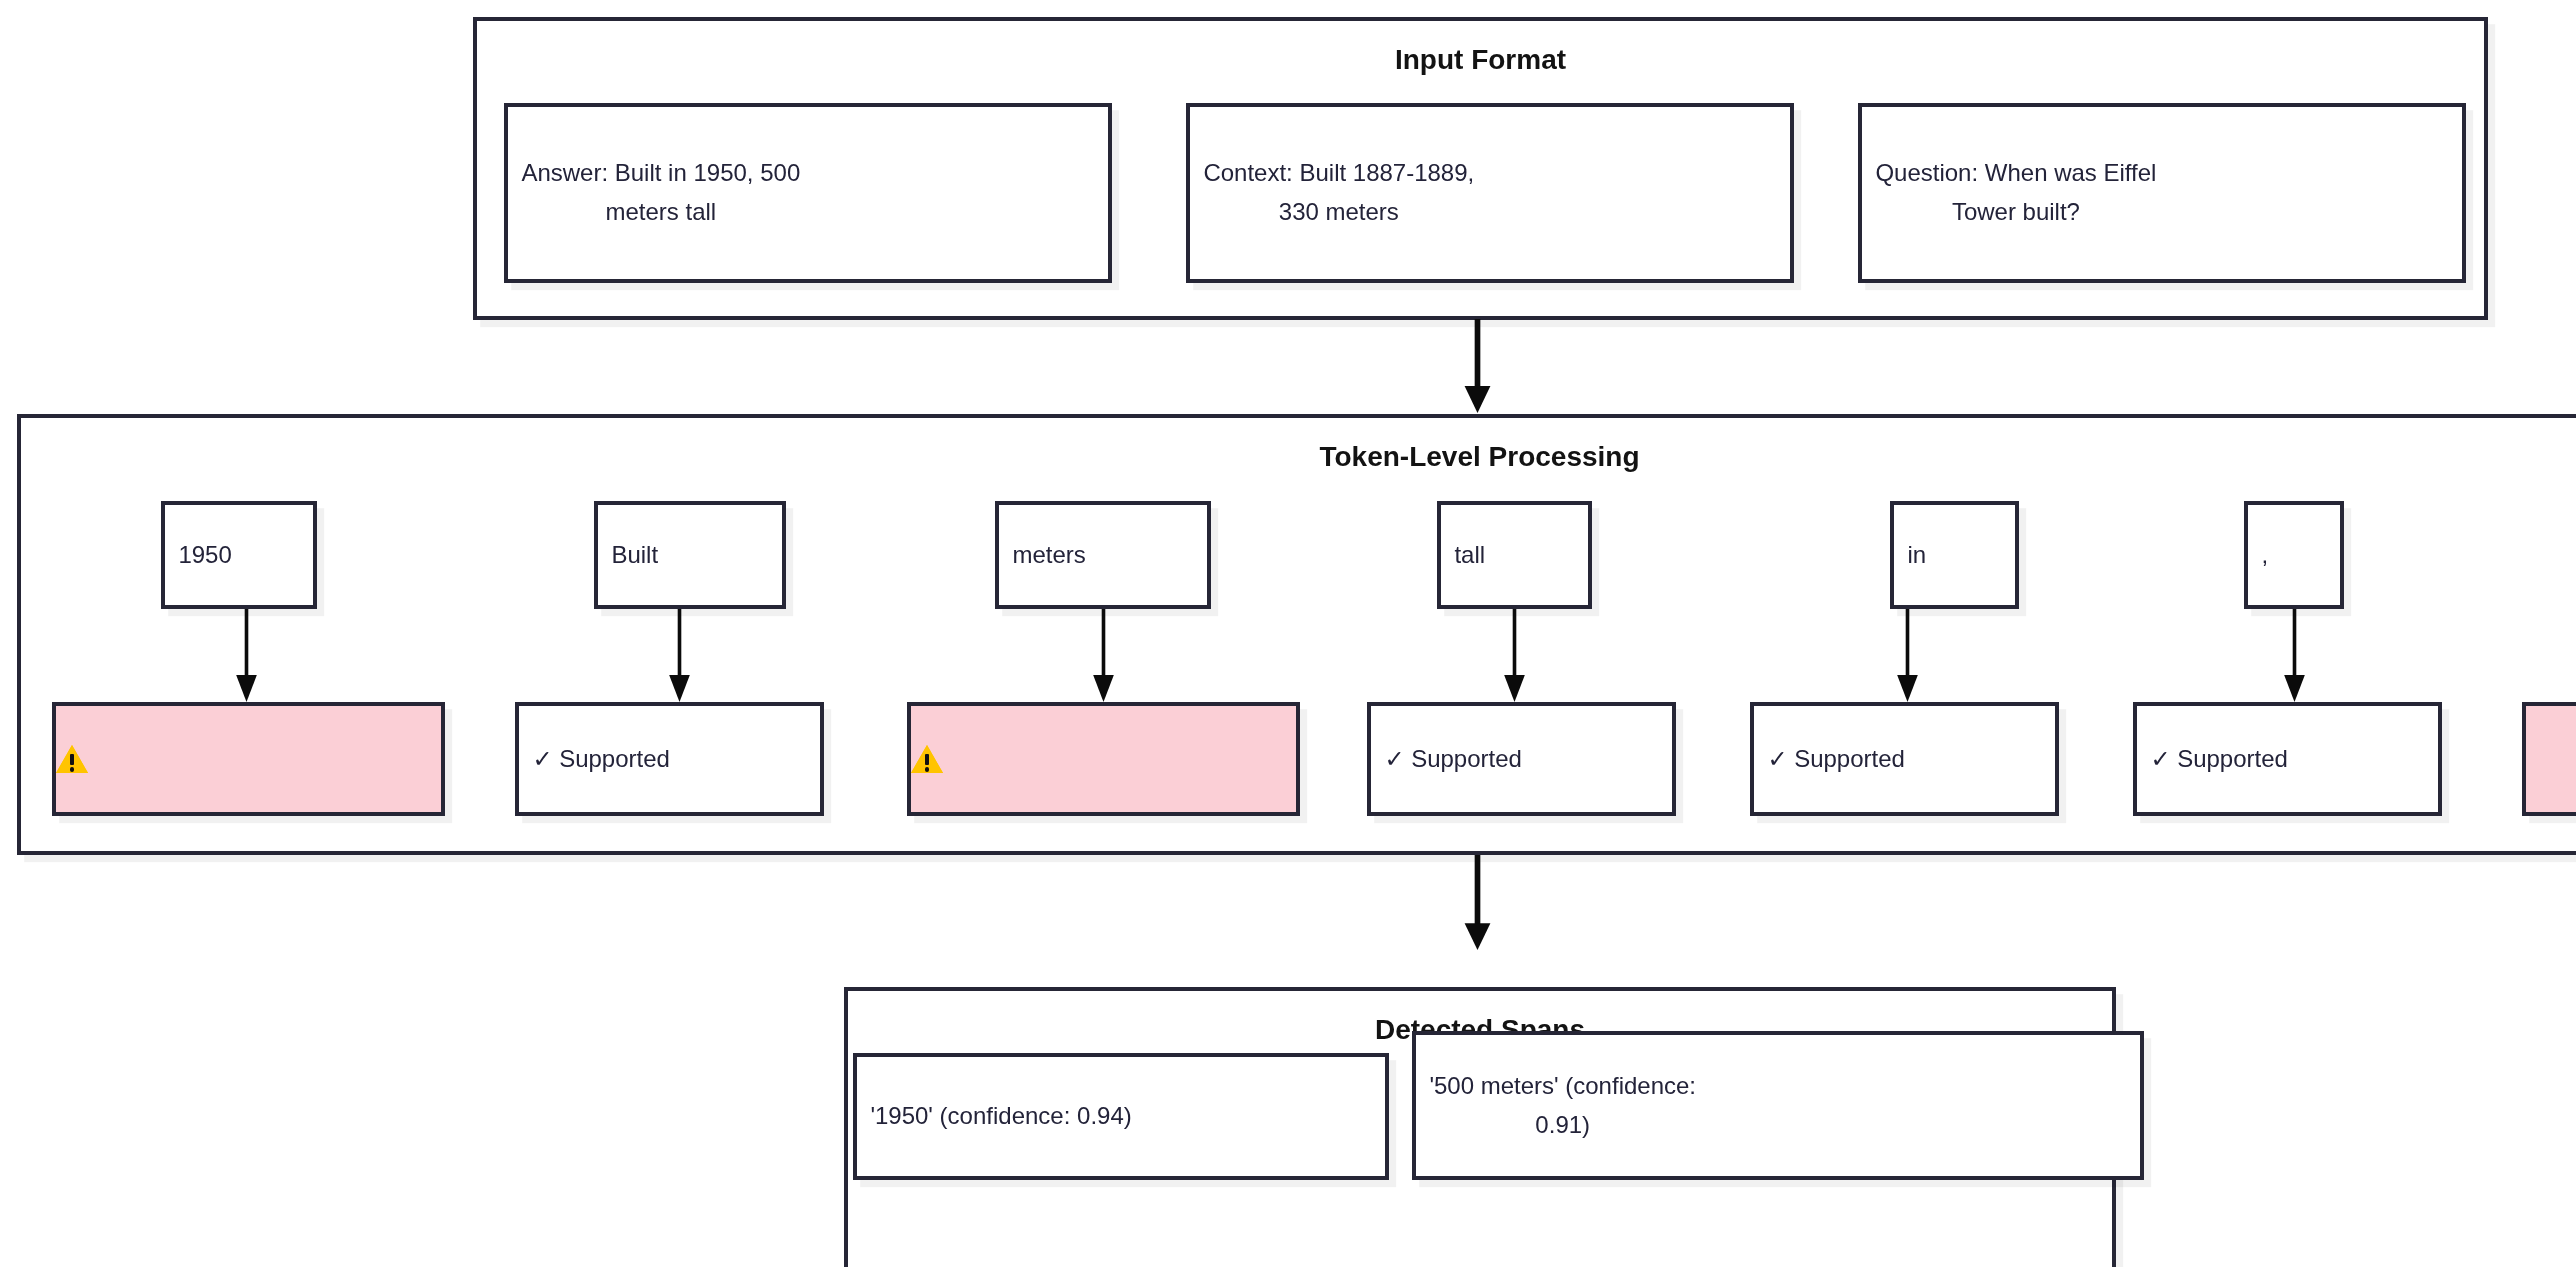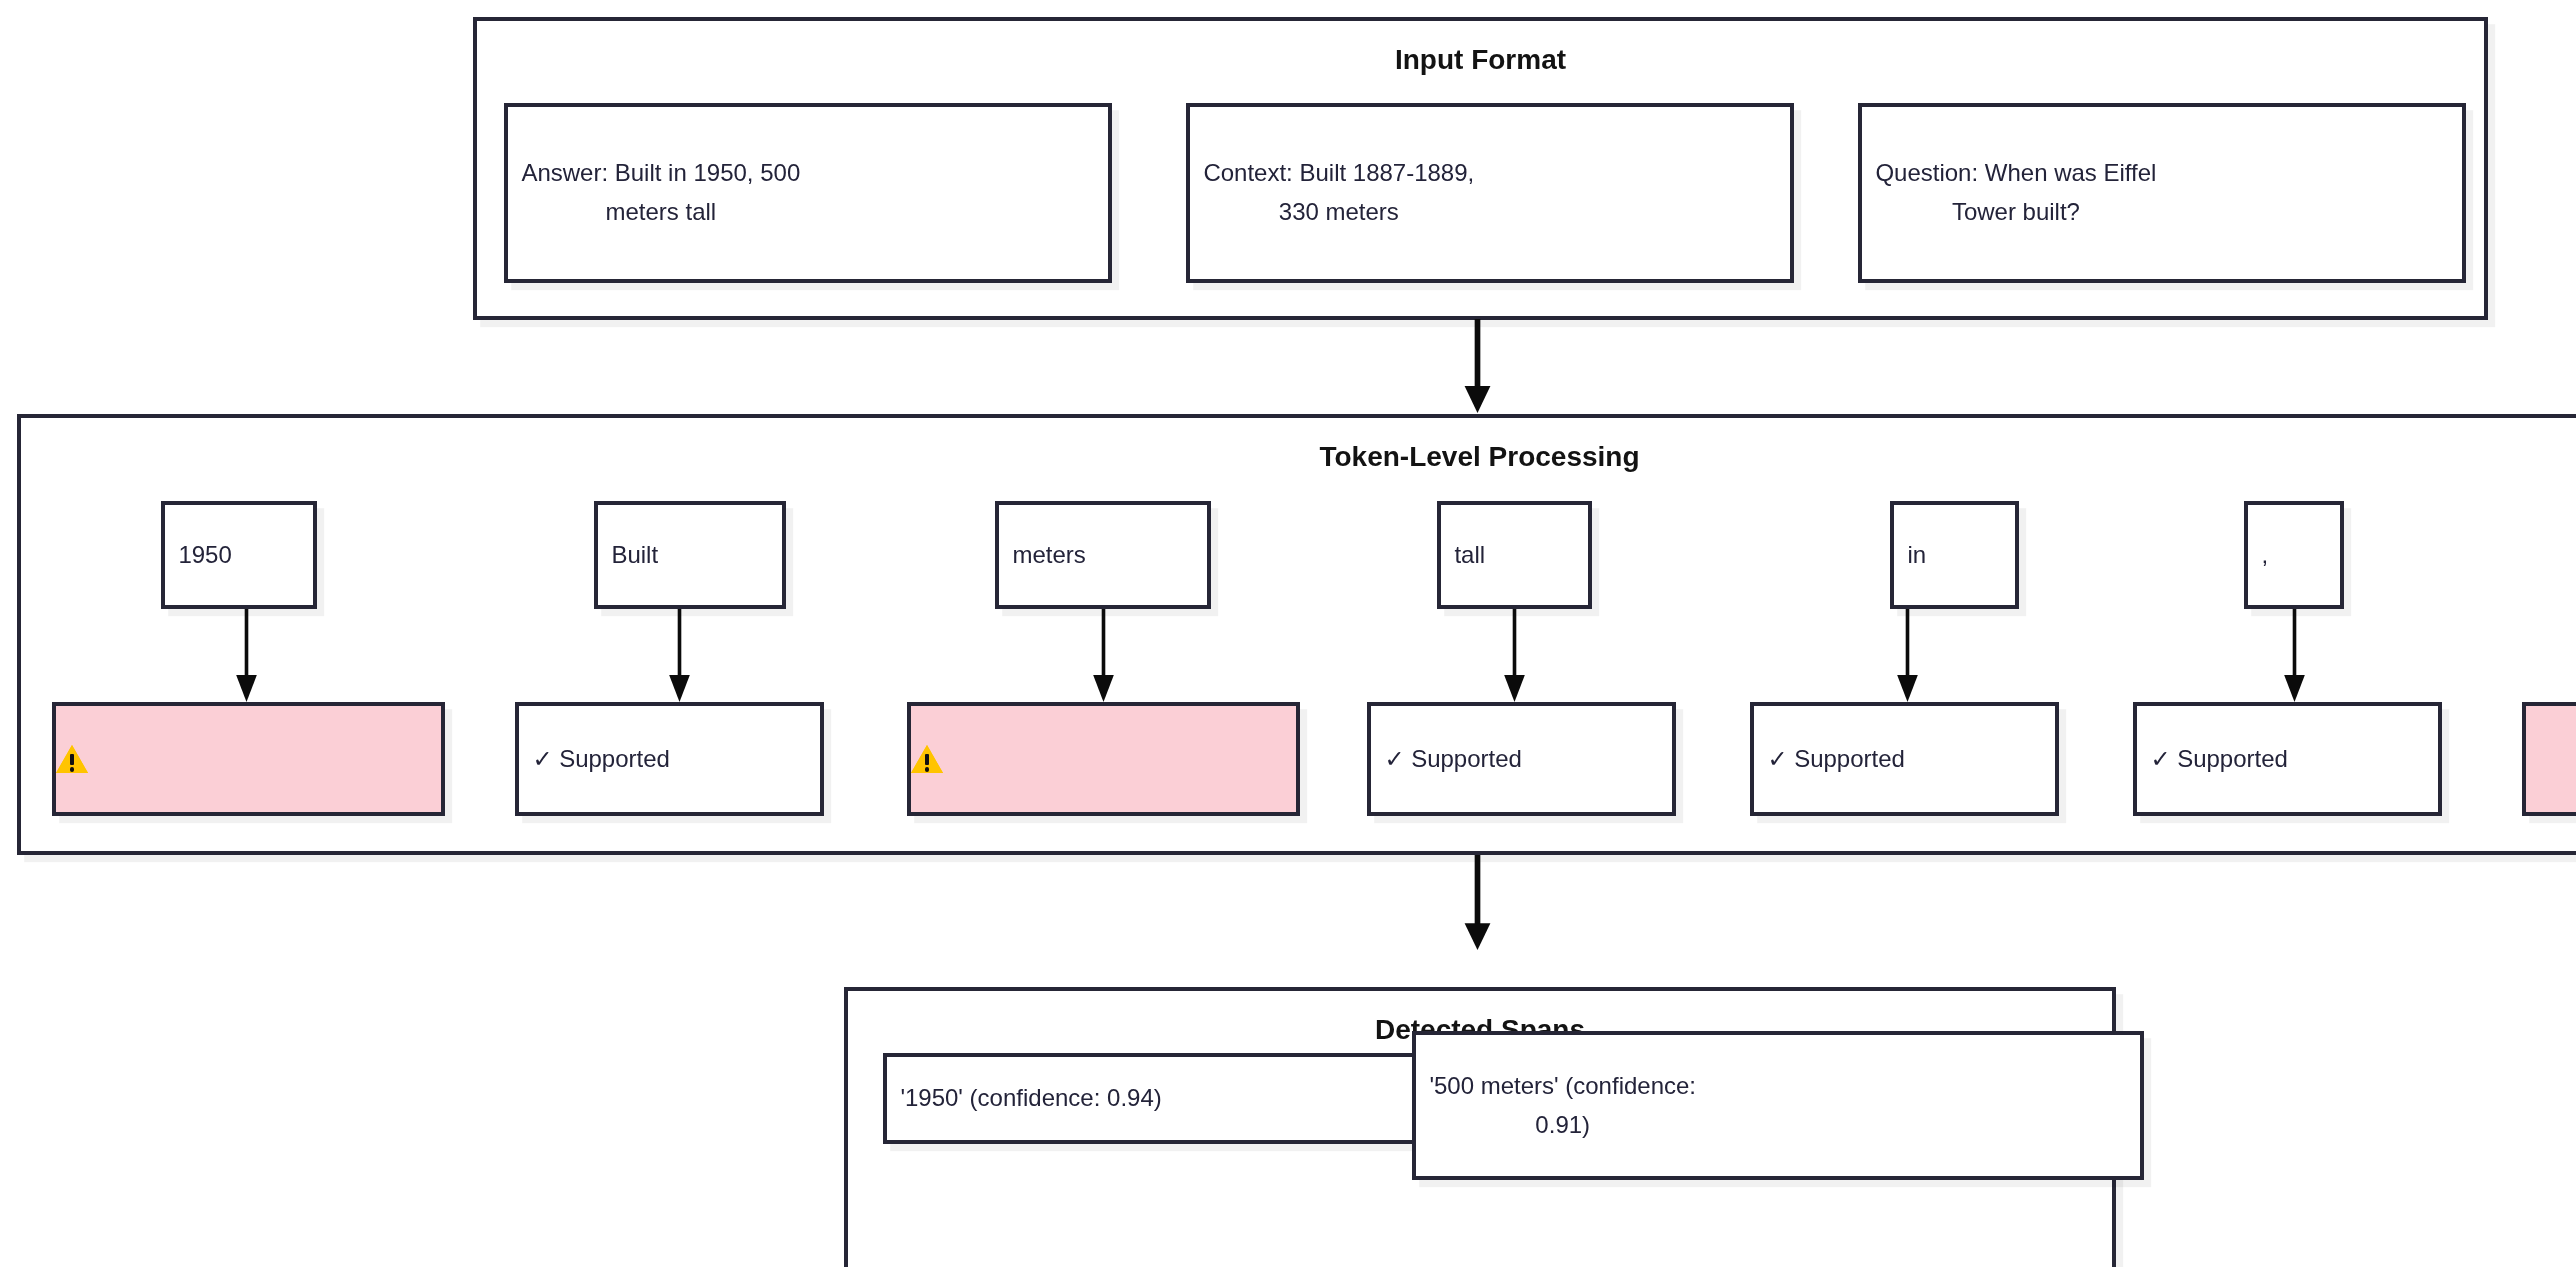--- a/index.html
+++ b/index.html
@@ -224,21 +224,21 @@
 
 <svg class="arrow thick" style="left:1462px; top:855px;" width="31" height="96" viewBox="0 0 60 186">
   <line x1="30" y1="0" x2="30" y2="140"></line>
   <polygon points="30,184 5,132 55,132"></polygon>
 </svg>
 
 <div class="cluster" style="left:844px; top:987px; width:1272px; height:303px;">
   <div class="cluster-title">Detected Spans</div>
 </div>
 
-<div class="node" style="left:883px; top:1053px; width:536px; height:91px;">
+<div class="node" style="left:853px; top:1053px; width:536px; height:127px;">
   <span class="node-label">'1950' (confidence: 0.94)</span>
 </div>
 
 <div class="node" style="left:1412px; top:1031px; width:732px; height:149px;">
   <span class="node-label">'500 meters' (confidence:
 0.91)</span>
 </div>
 
 
 </body></html>

